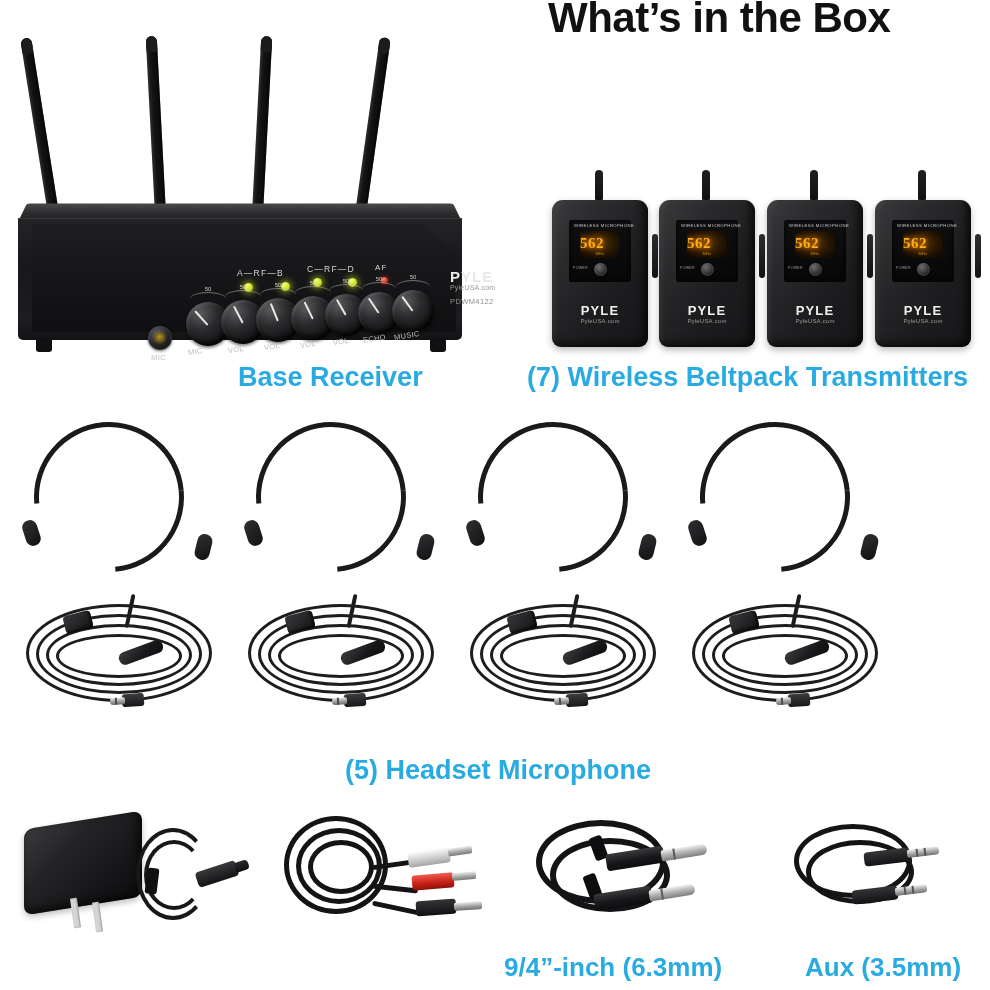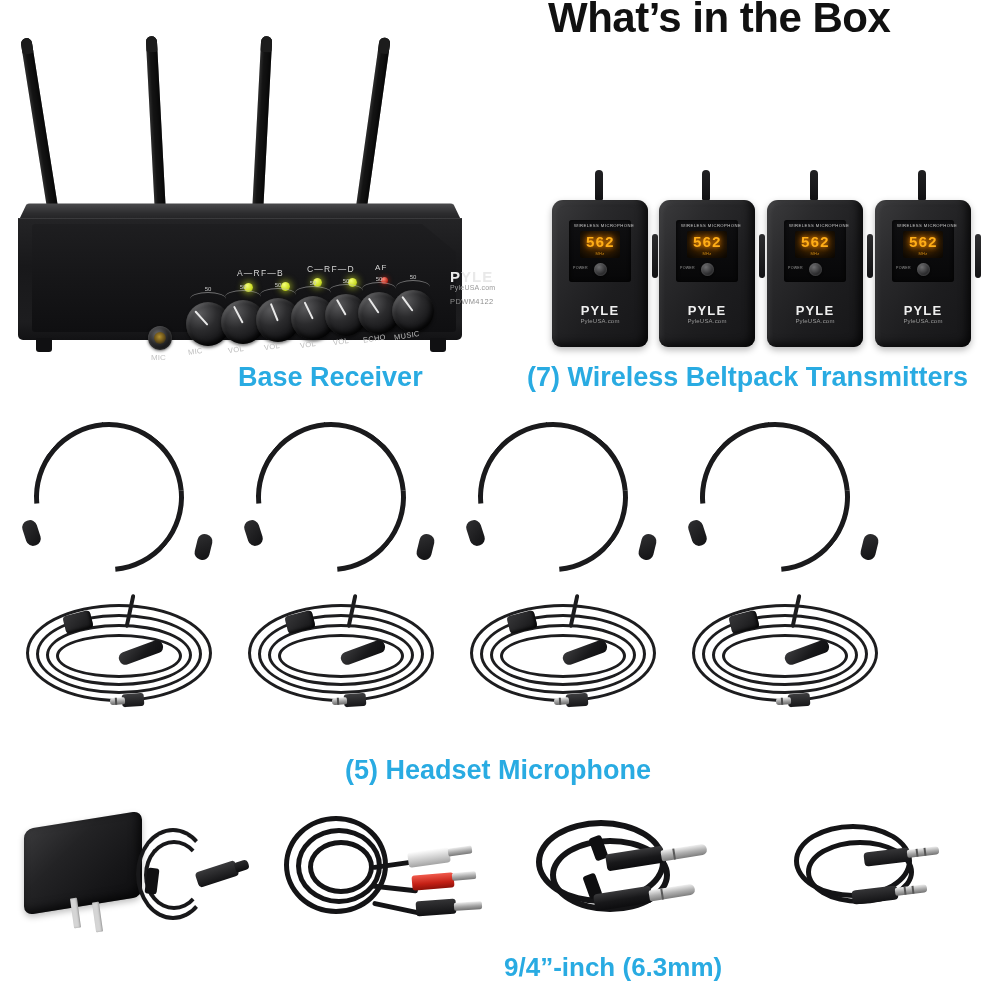--- a/index.html
+++ b/index.html
@@ -161,22 +161,22 @@
     position: absolute; left: 5px; top: 3px; color: #c9c9c9;
     font-size: 4.2px; letter-spacing: .45px; white-space: nowrap;
   }
   .belt-lcd {
     position: absolute; left: 11px; top: 11px; width: 40px; height: 27px;
     background: radial-gradient(ellipse at 50% 45%, #4a2e04 0%, #1a1003 70%, #0a0702 100%);
     border-radius: 2px; overflow: hidden;
   }
   .belt-digits {
     position: absolute; left: 0; right: 0; top: 4px;
-    text-align: center; color: #ffae17; font-size: 15px; font-weight: bold;
-    font-family: Liberation Mono, monospace; letter-spacing: .5px;
+    text-align: left; color: #ffae17; font-size: 15px; font-weight: bold;
+    font-family: Liberation Serif, serif; letter-spacing: .5px;
     text-shadow: 0 0 5px rgba(255,150,10,.95), 0 0 11px rgba(255,120,0,.65);
   }
   .belt-mhz {
     position: absolute; left: 0; right: 0; bottom: 2px; text-align: center;
     color: #d08a12; font-size: 4px; letter-spacing: .3px;
   }
   .belt-power-btn {
     position: absolute; left: 25px; top: 43px; width: 13px; height: 13px; border-radius: 50%;
     background: radial-gradient(circle at 38% 32%, #6e6e70, #2c2c2e 60%, #111 100%);
     box-shadow: inset 0 0 2px rgba(255,255,255,.3), 0 1px 2px rgba(0,0,0,.7);
@@ -673,14 +673,15 @@
   <div class="caption cap-quarter">9/4”-inch (6.3mm)</div>
 
   <div class="acc ax">
     <div class="ax-loop ax-l1"></div>
     <div class="ax-loop ax-l2"></div>
     <div class="ax-barrel ax-b1"></div>
     <div class="ax-tip ax-t1"></div>
     <div class="ax-barrel ax-b2"></div>
     <div class="ax-tip ax-t2"></div>
   </div>
+  <div class="caption cap-aux">Aux (3.5mm)</div>
 
 </div>
 
 </body></html>

